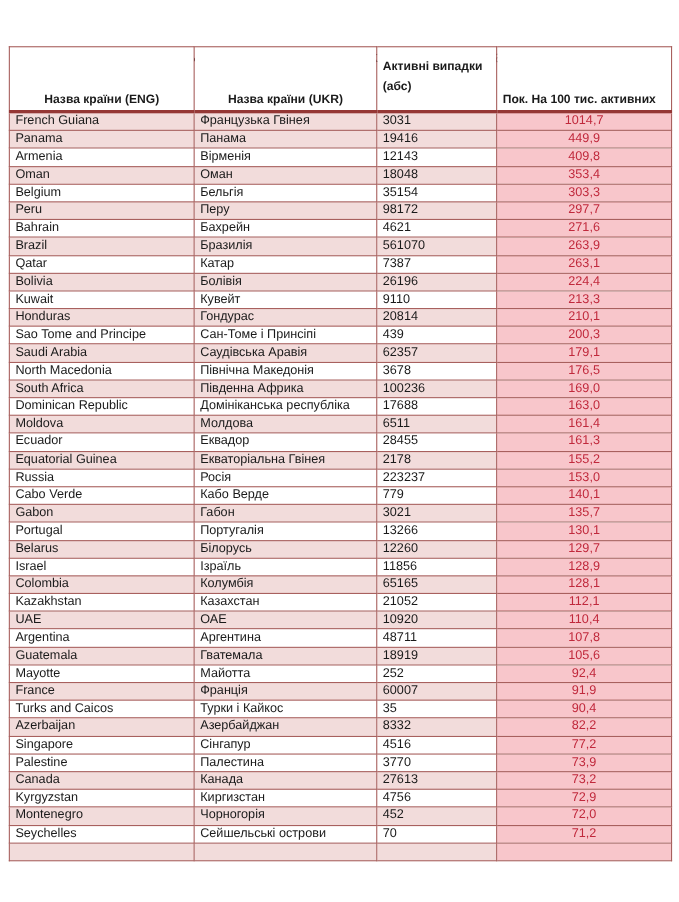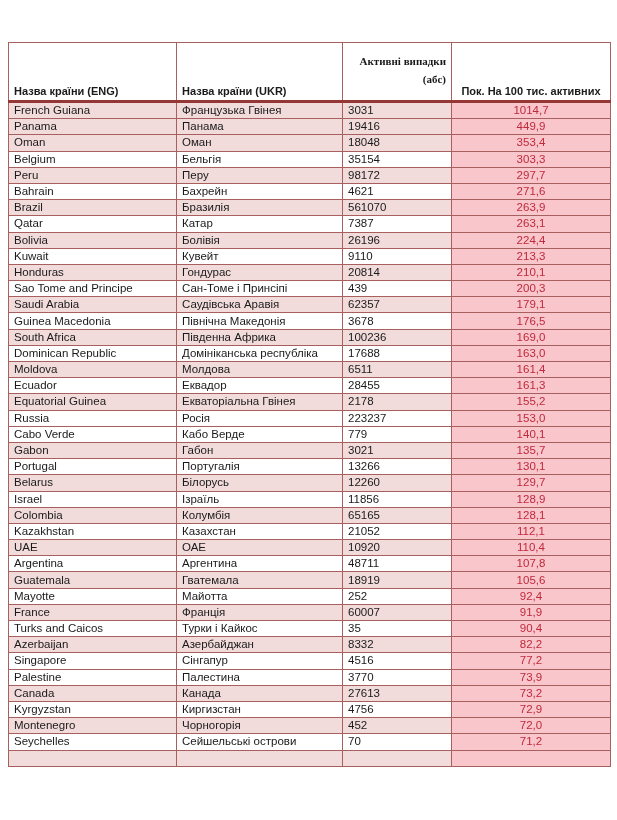--- a/index.html
+++ b/index.html
@@ -22,25 +22,25 @@
   }
   col.c0 { width:168px; } col.c1 { width:166px; }
   col.c2 { width:109px; } col.c3 { width:159px; }
   th, td {
     border:1px solid var(--border-inner);
     font-size:11.5px; color:#1a1a1a;
     overflow:hidden; white-space:nowrap;
   }
   thead th {
     height:52px; background:#ffffff; font-weight:bold; font-size:11px;
-    vertical-align:bottom; text-align:left; padding:2px 5px 3px 5px;
+    vertical-align:bottom; text-align:center; padding:2px 5px 3px 5px;
     border-bottom:3px solid var(--border-maroon);
   }
-  thead th.center2 { text-align:right; vertical-align:middle; line-height:1.6;font-family:Liberation Serif, serif; }
-  thead th.centerb { text-align:center; }
+  thead th.center2 { text-align:left; vertical-align:middle; line-height:1.6; }
+  thead th.centerb { text-align:left; }
   tbody td { height:15.2px; line-height:13px; padding:0 5px; vertical-align:middle; }
   tr.odd td.c0, tr.odd td.c1, tr.odd td.c2 { background:var(--row-pink); }
   tr.even td.c0, tr.even td.c1, tr.even td.c2 { background:#ffffff; }
   td.c2 { text-align:left; }
   td.c3 { background:var(--rate-pink); color:var(--rate-red); text-align:center;margin-left:20px; }
 </style>
 </head>
 <body>
 
 <div class="title">
@@ -72,20 +72,26 @@
         <td class="c1">Французька Гвінея</td>
         <td class="c2">3031</td>
         <td class="c3">1014,7</td>
       </tr>
       <tr class="odd">
         <td class="c0">Panama</td>
         <td class="c1">Панама</td>
         <td class="c2">19416</td>
         <td class="c3">449,9</td>
       </tr>
+      <tr class="even">
+        <td class="c0">Armenia</td>
+        <td class="c1">Вірменія</td>
+        <td class="c2">12143</td>
+        <td class="c3">409,8</td>
+      </tr>
       <tr class="odd">
         <td class="c0">Oman</td>
         <td class="c1">Оман</td>
         <td class="c2">18048</td>
         <td class="c3">353,4</td>
       </tr>
       <tr class="even">
         <td class="c0">Belgium</td>
         <td class="c1">Бельгія</td>
         <td class="c2">35154</td>
@@ -139,21 +145,21 @@
         <td class="c2">439</td>
         <td class="c3">200,3</td>
       </tr>
       <tr class="odd">
         <td class="c0">Saudi Arabia</td>
         <td class="c1">Саудівська Аравія</td>
         <td class="c2">62357</td>
         <td class="c3">179,1</td>
       </tr>
       <tr class="even">
-        <td class="c0">Guinea Macedonia</td>
+        <td class="c0">North Macedonia</td>
         <td class="c1">Північна Македонія</td>
         <td class="c2">3678</td>
         <td class="c3">176,5</td>
       </tr>
       <tr class="odd">
         <td class="c0">South Africa</td>
         <td class="c1">Південна Африка</td>
         <td class="c2">100236</td>
         <td class="c3">169,0</td>
       </tr>

